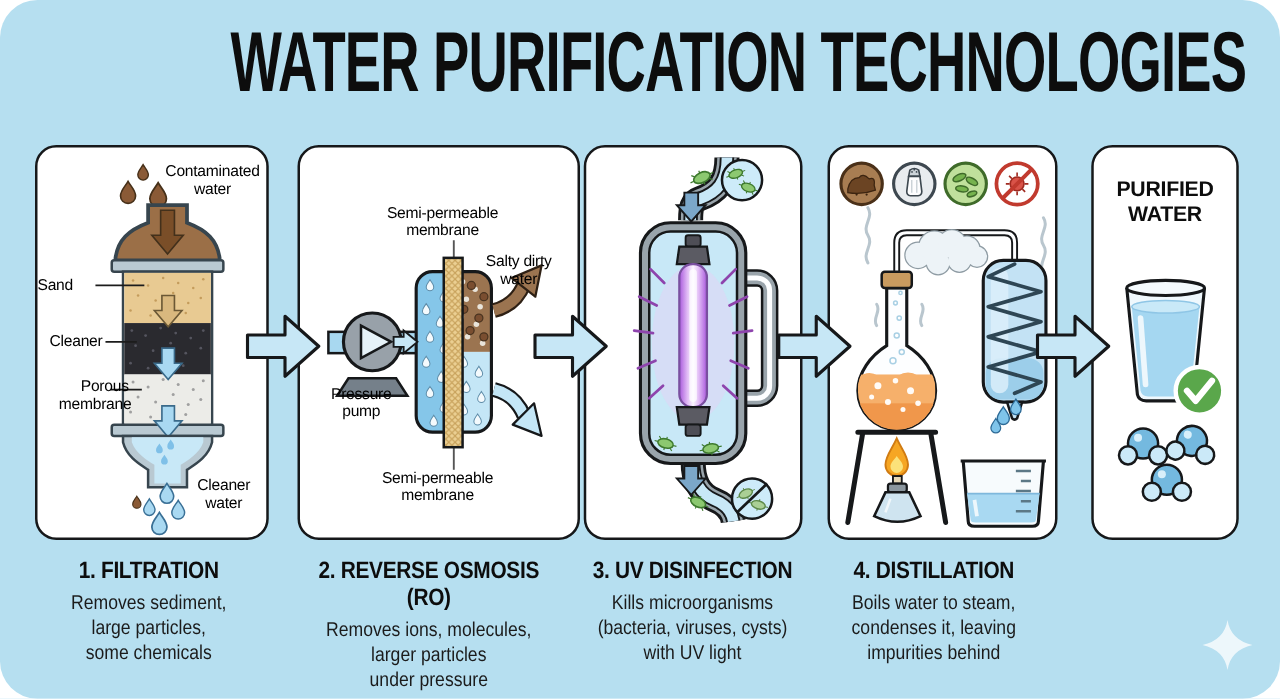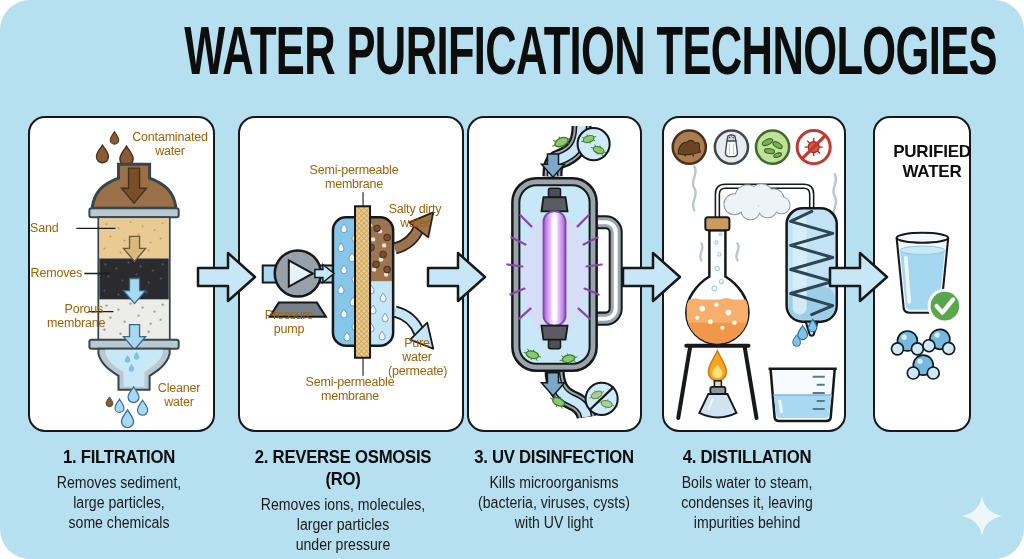--- a/index.html
+++ b/index.html
@@ -15,25 +15,25 @@
     white-space:nowrap; transform:scaleX(0.64); transform-origin:center top; color:#0d0d0d;
   }
   .panel {
     position:absolute; top:116px; height:316px; background:#fff;
     border:2.5px solid #16181a; border-radius:17px;
   }
   #panel-filtration   { left:28px;  width:187px; }
   #panel-ro           { left:238px; width:226px; }
   #panel-uv           { left:467px; width:175px; }
   #panel-distillation { left:662px; width:184px; }
-  #panel-purified     { left:873px; width:98px; }
+  #panel-purified     { left:873px; width:118px; }
   .panel svg.illu { position:absolute; left:0; top:0; width:100%; height:100%; display:block; }
   .label {
     position:absolute; font-size:12.5px; line-height:1.12; letter-spacing:-0.2px;
-    color:#a16207; text-align:center;
+    color:#000000; text-align:center;
   }
   .label.r { text-align:right; }
   .purified-heading {
     position:absolute; left:8px; top:24px; width:98px; text-align:center;
     font-size:17px; font-weight:bold; line-height:1.18; letter-spacing:-0.2px; color:#0d0d0d;
   }
   .flow-arrow { position:absolute; top:248px; width:62px; height:58px; z-index:5; }
   .caption { position:absolute; top:446px; text-align:center; transform:scaleX(0.88); transform-origin:center top; }
   .caption h2 { font-size:19px; font-weight:bold; letter-spacing:-0.3px; margin-bottom:5px; color:#0d0d0d; }
   .caption p  { font-size:16px; line-height:1.24; white-space:pre-line; color:#1b1b1b; }
@@ -129,21 +129,21 @@
         <use href="#p1drop" transform="translate(103,276) scale(0.9)" fill="#A9D9F2" stroke="#3A7096" stroke-width="1.4"></use>
         <use href="#p1drop" transform="translate(89,287) scale(0.75)" fill="#A9D9F2" stroke="#3A7096" stroke-width="1.5"></use>
         <use href="#p1drop" transform="translate(112,289) scale(0.85)" fill="#A9D9F2" stroke="#3A7096" stroke-width="1.4"></use>
         <use href="#p1drop" transform="translate(97,300) scale(1)" fill="#A9D9F2" stroke="#3A7096" stroke-width="1.4"></use>
         <use href="#p1drop" transform="translate(79,283) scale(0.55)" fill="#8A5A36" stroke="#463019" stroke-width="1.6"></use>
       </g>
       <path d="M46,110 H85 M54,155 H79 M58,193 H83" stroke="#1C1C1C" stroke-width="1.4"></path>
     </svg>
     <div class="label" style="left:98px; top:12px; width:84px;">Contaminated water</div>
     <div class="label r" style="left:0px; top:103px; width:28px;">Sand</div>
-    <div class="label r" style="left:0px; top:148px; width:52px;">Removes</div>
+    <div class="label r" style="left:0px; top:148px; width:52px;">Cleaner</div>
     <div class="label r" style="left:17px; top:184px; width:56px;">Porous membrane</div>
     <div class="label" style="left:120px; top:263px; width:58px;text-align:center;">Cleaner water</div>
   </section>
 
   <section class="panel" id="panel-ro">
     <svg class="illu" viewBox="0 0 204 311">
       <defs>
         <path id="p2drop" d="M0,-9 C2.6,-4.6 6,-1.6 6,2.6 A6,6 0 1 1 -6,2.6 C-6,-1.6 -2.6,-4.6 0,-9 Z"></path>
         <pattern id="xhatch" width="5" height="5" patternUnits="userSpaceOnUse">
           <path d="M0,5 L5,0 M0,0 L5,5" stroke="#C8A25C" stroke-width="0.9"></path>
@@ -216,24 +216,20 @@
       </g>
       <g>
         <path d="M146,193 C158,196 166,204 170,214" stroke="#16181A" stroke-width="12" fill="none"></path>
         <path d="M146,193 C158,196 166,204 170,214" stroke="#C4E6F6" stroke-width="8.5" fill="none"></path>
         <path d="M161,221 L184,230 L178,204 Z" fill="#C4E6F6" stroke="#16181A" stroke-width="1.8" stroke-linejoin="round"></path>
       </g>
     </svg>
     <div class="label" style="left:46px; top:45px; width:136px;">Semi-permeable membrane</div>
     <div class="label" style="left:142px; top:84px; width:66px;">Salty dirty water</div>
     <div class="label" style="left:16px; top:190px; width:66px;">Pressure pump</div>
-    <div class="label" style="left:148px; top:218px; width:58px;">
-      <span>Pure water</span><br>
-      <span class="small-note">(permeate)</span>
-    </div>
     <div class="label" style="left:42px; top:257px; width:136px;">Semi-permeable membrane</div>
   </section>
 
   <section class="panel" id="panel-uv">
     <svg class="illu" viewBox="0 0 170 311">
       <defs>
         <linearGradient id="uvg" x1="0" y1="0" x2="1" y2="0">
           <stop offset="0" stop-color="#A958DC"></stop>
             <stop offset="0.3" stop-color="#E2BDF6"></stop>
           <stop offset="0.5" stop-color="#FCF6FF"></stop>

